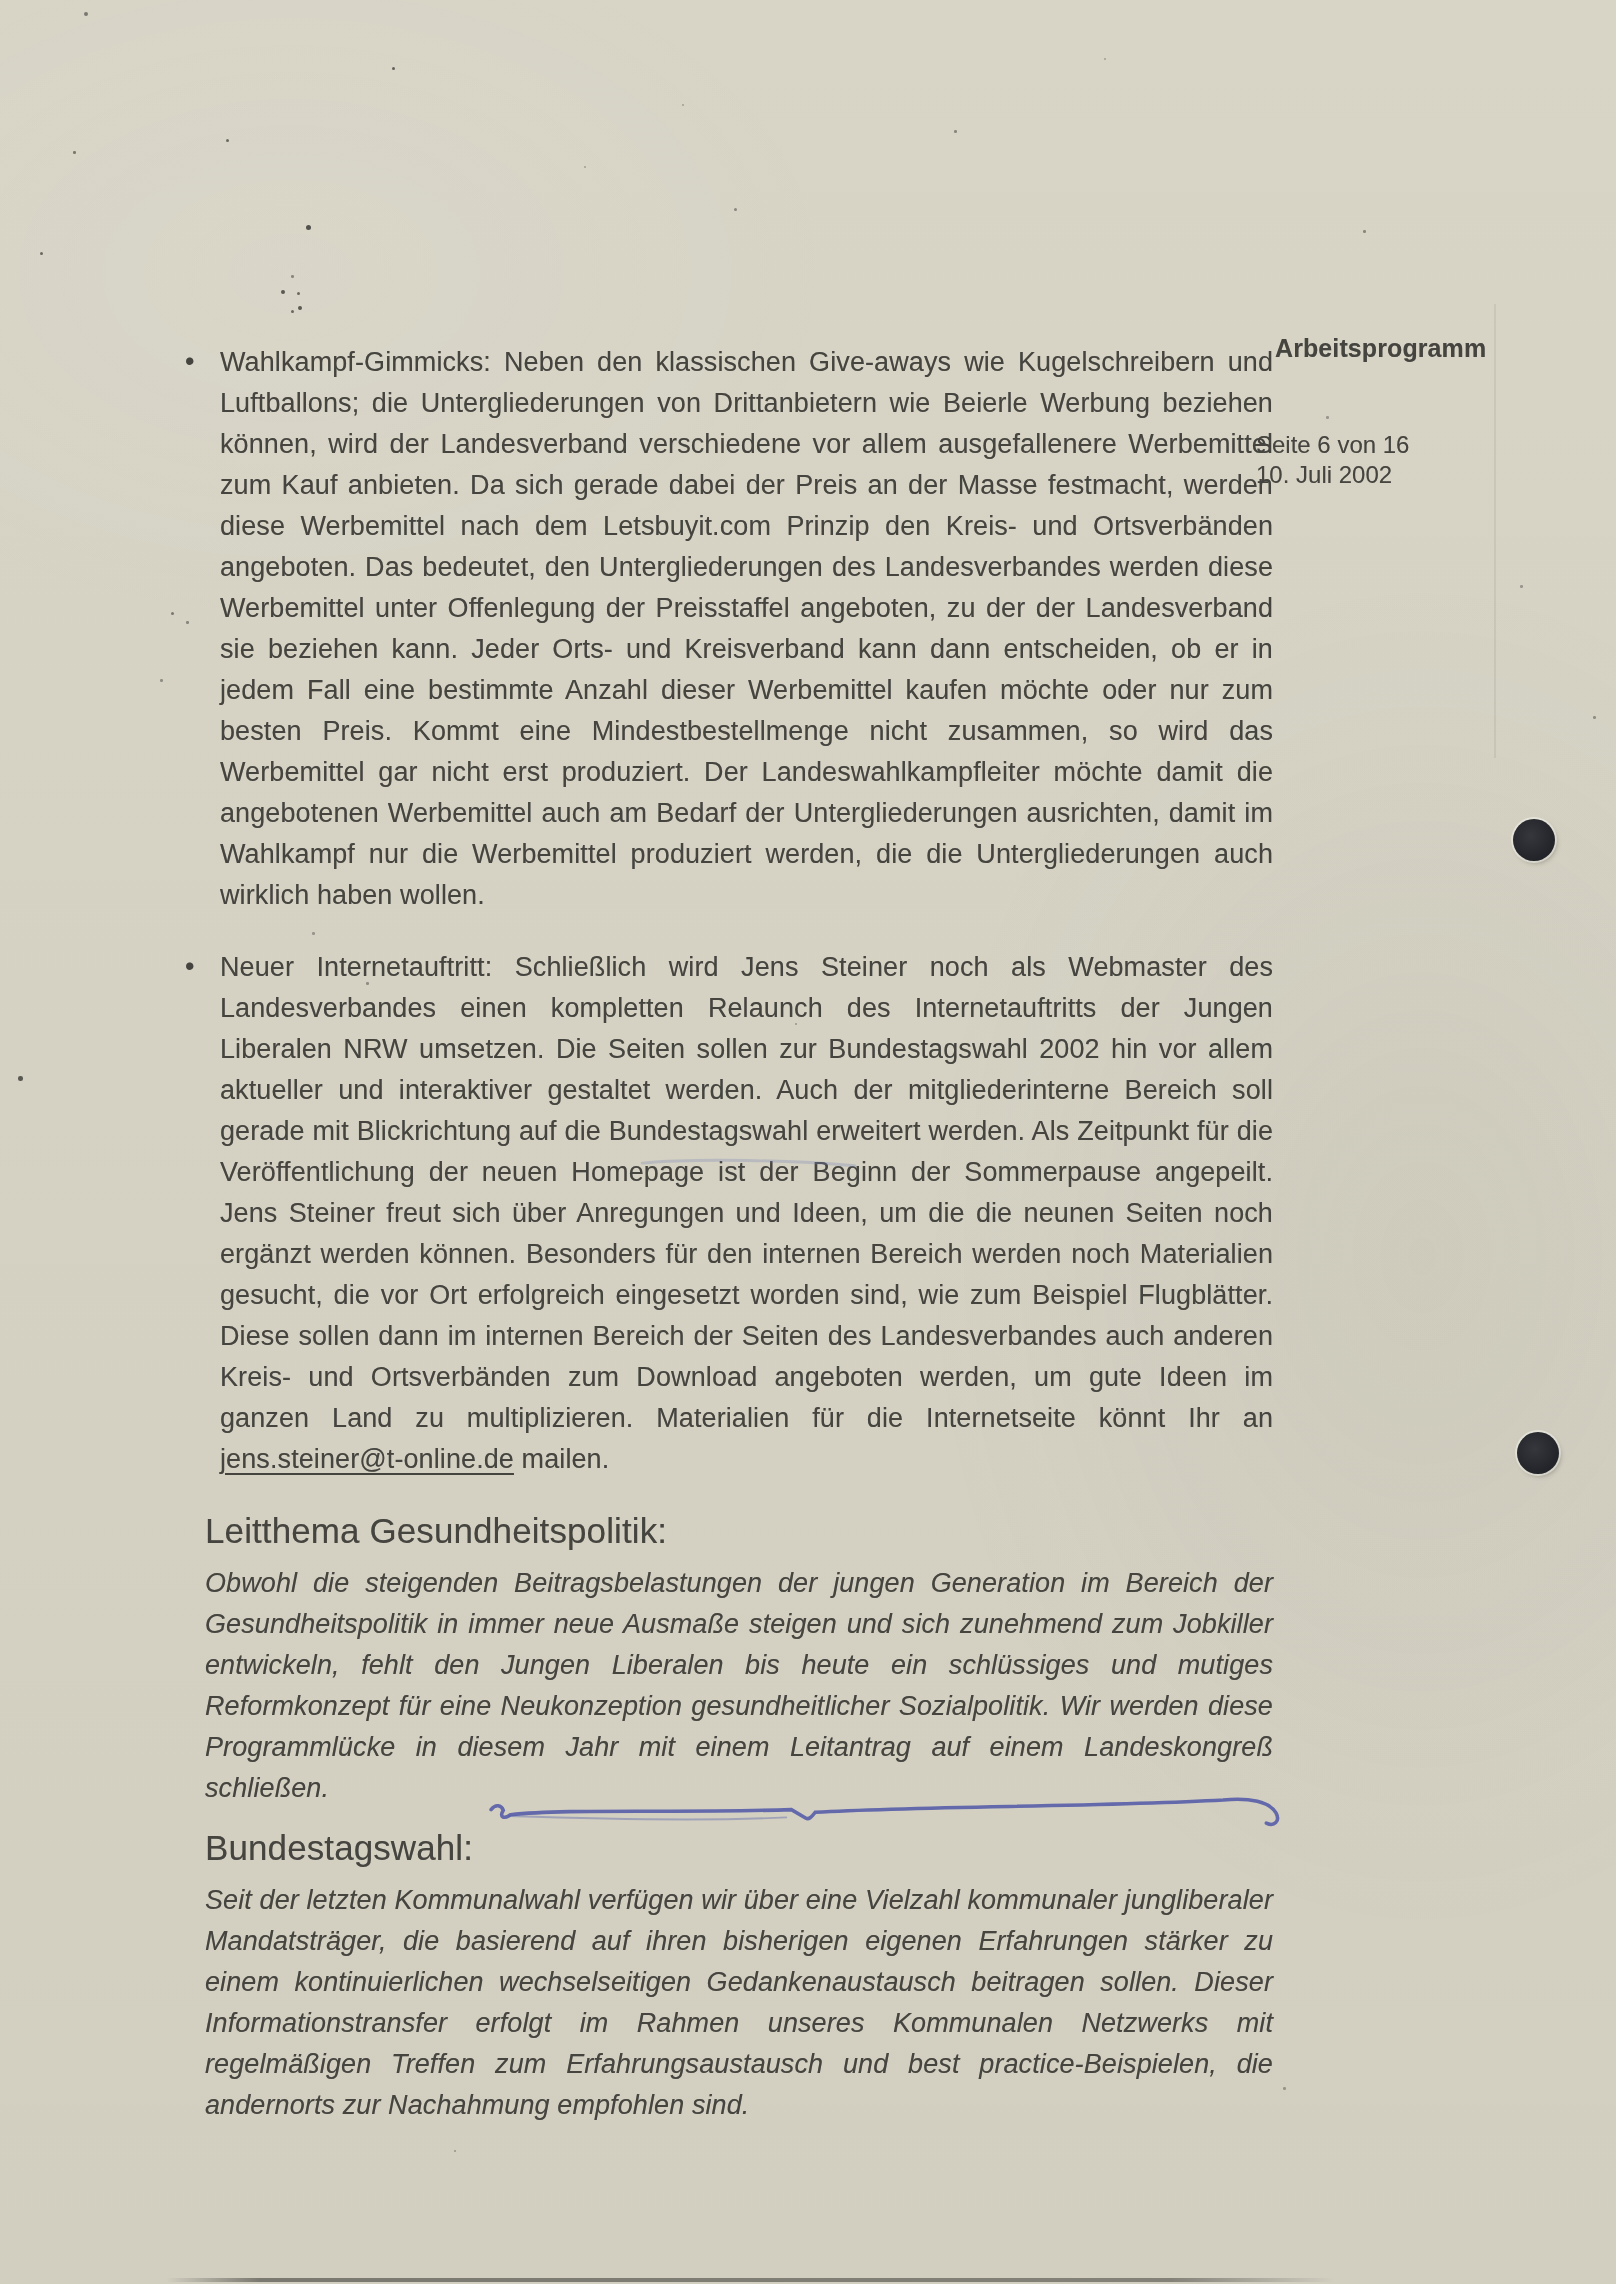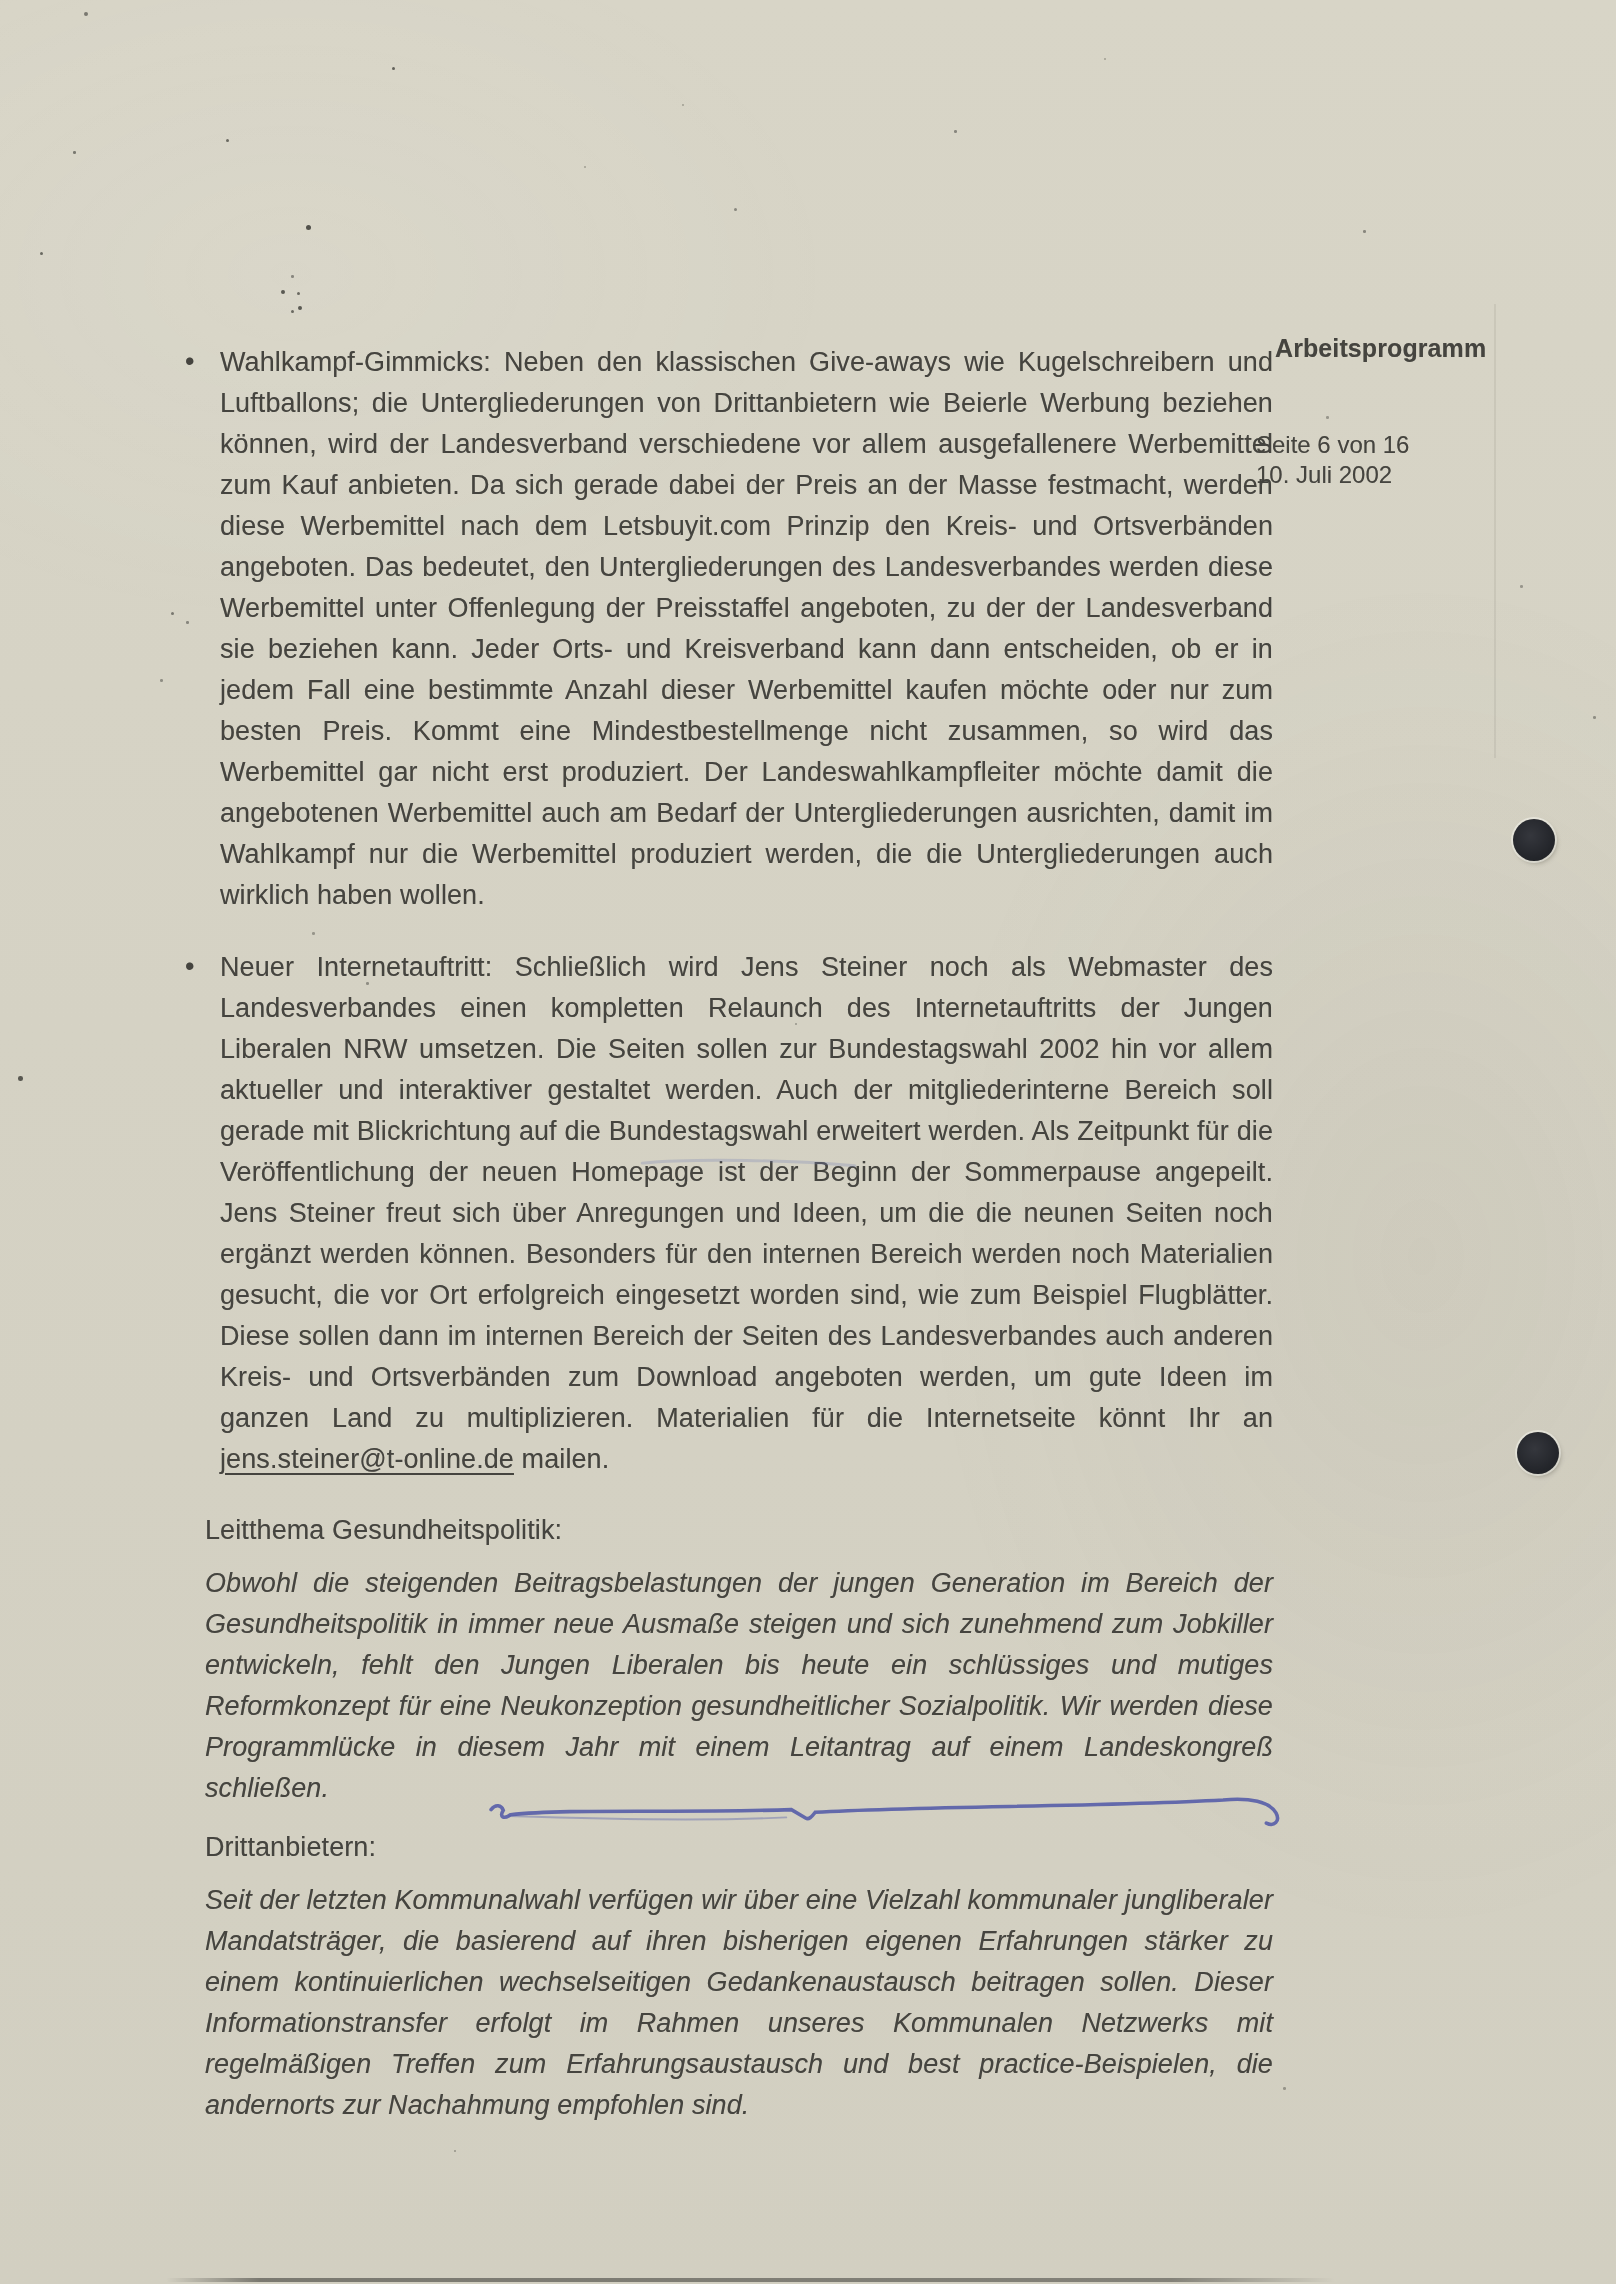--- a/index.html
+++ b/index.html
@@ -12,21 +12,21 @@
       linear-gradient(180deg,#d8d5c7 0%, #d5d2c4 45%, #d2cfc1 100%);
   }
   .content{
     position:absolute;left:205px;top:342px;width:1068px;
     font-size:27px;line-height:41px;text-align:justify;letter-spacing:0.1px;
     text-shadow:0 0 0.6px rgba(69,68,63,0.35);
   }
   .bullet-item{position:relative;padding-left:15px;margin-bottom:31px;}
   .bullet-item:nth-of-type(2){margin-bottom:30px;}
   .bullet-marker{position:absolute;left:-20px;top:-1.3px;}
-  .section-heading{font-size:27px;font-weight:400;}
+  .section-heading{font-size:35px;font-weight:400;}
   .section-para{margin:12px 0 18px 0;font-style:italic;}
   .email{text-decoration:underline;text-underline-offset:4.5px;text-decoration-thickness:1.9px;}
   .head-title{position:absolute;left:1256px;top:334px;font-size:25px;font-weight:700;letter-spacing:0.1px;text-shadow:0 0 0.6px rgba(69,68,63,0.35);margin-left:19px;}
   .head-meta{position:absolute;left:1256px;top:430px;font-size:24px;line-height:30px;text-shadow:0 0 0.6px rgba(69,68,63,0.3);}
   .punch{position:absolute;width:42px;height:42px;border-radius:50%;
     background:radial-gradient(circle at 42% 40%, #35373d 0%, #23252a 65%, #1d1f23 100%);
     box-shadow:0 0 0 1.9px rgba(246,245,238,0.55), 1.9px 2.6px 4.5px rgba(110,108,96,0.45);}
   .punch-1{left:1513px;top:819px;}
   .punch-2{left:1517px;top:1432px;}
   .pen-svg{position:absolute;left:480px;top:1789px;}
@@ -51,21 +51,21 @@
     <span>Wahlkampf-Gimmicks: Neben den klassischen Give-aways wie Kugelschreibern und Luftballons; die Untergliederungen von Drittanbietern wie Beierle Werbung beziehen können, wird der Landesverband verschiedene vor allem ausgefallenere Werbemittel zum Kauf anbieten. Da sich gerade dabei der Preis an der Masse festmacht, werden diese Werbemittel nach dem Letsbuyit.com Prinzip den Kreis- und Ortsverbänden angeboten. Das bedeutet, den Untergliederungen des Landesverbandes werden diese Werbemittel unter Offenlegung der Preisstaffel angeboten, zu der der Landesverband sie beziehen kann. Jeder Orts- und Kreisverband kann dann entscheiden, ob er in jedem Fall eine bestimmte Anzahl dieser Werbemittel kaufen möchte oder nur zum besten Preis. Kommt eine Mindestbestellmenge nicht zusammen, so wird das Werbemittel gar nicht erst produziert. Der Landeswahlkampfleiter möchte damit die angebotenen Werbemittel auch am Bedarf der Untergliederungen ausrichten, damit im Wahlkampf nur die Werbemittel produziert werden, die die Untergliederungen auch wirklich haben wollen.</span>
   </div>
   <div class="bullet-item">
     <span class="bullet-marker">•</span>
     <span>Neuer Internetauftritt: Schließlich wird Jens Steiner noch als Webmaster des Landesverbandes einen kompletten Relaunch des Internetauftritts der Jungen Liberalen NRW umsetzen. Die Seiten sollen zur Bundestagswahl 2002 hin vor allem aktueller und interaktiver gestaltet werden. Auch der mitgliederinterne Bereich soll gerade mit Blickrichtung auf die Bundestagswahl erweitert werden. Als Zeitpunkt für die Veröffentlichung der neuen Homepage ist der Beginn der Sommerpause angepeilt. Jens Steiner freut sich über Anregungen und Ideen, um die die neunen Seiten noch ergänzt werden können. Besonders für den internen Bereich werden noch Materialien gesucht, die vor Ort erfolgreich eingesetzt worden sind, wie zum Beispiel Flugblätter. Diese sollen dann im internen Bereich der Seiten des Landesverbandes auch anderen Kreis- und Ortsverbänden zum Download angeboten werden, um gute Ideen im ganzen Land zu multiplizieren. Materialien für die Internetseite könnt Ihr an </span><span class="email">jens.steiner@t-online.de</span><span> mailen.</span>
   </div>
 
   <div class="section-heading">Leitthema Gesundheitspolitik:</div>
   <p class="section-para">Obwohl die steigenden Beitragsbelastungen der jungen Generation im Bereich der Gesundheitspolitik in immer neue Ausmaße steigen und sich zunehmend zum Jobkiller entwickeln, fehlt den Jungen Liberalen bis heute ein schlüssiges und mutiges Reformkonzept für eine Neukonzeption gesundheitlicher Sozialpolitik. Wir werden diese Programmlücke in diesem Jahr mit einem Leitantrag auf einem Landeskongreß schließen.</p>
 
-  <div class="section-heading">Drittanbietern:</div>
+  <div class="section-heading">Bundestagswahl:</div>
   <p class="section-para">Seit der letzten Kommunalwahl verfügen wir über eine Vielzahl kommunaler jungliberaler Mandatsträger, die basierend auf ihren bisherigen eigenen Erfahrungen stärker zu einem kontinuierlichen wechselseitigen Gedankenaustausch beitragen sollen. Dieser Informationstransfer erfolgt im Rahmen unseres Kommunalen Netzwerks mit regelmäßigen Treffen zum Erfahrungsaustausch und best practice-Beispielen, die andernorts zur Nachahmung empfohlen sind.</p>
 </div>
 
 <div class="punch punch-1"></div>
 <div class="punch punch-2"></div>
 
 <svg class="pen-svg" width="838" height="58" viewBox="0 0 1290 90">
   <path d="M 12 32 c 7 -9 16 -7 19 1 c -7 11 1 14 11 7 C 130 30 300 38 478 32 l 22 13 c 5 3 9 -1 15 -9 C 690 26 950 28 1148 17 c 42 -4 72 3 82 20 c 7 13 -3 22 -15 16" fill="none" stroke="#565da9" stroke-width="5.5" stroke-linecap="round" opacity="0.9"></path>
   <path d="M 40 42 C 160 46 350 50 470 44" fill="none" stroke="#565da9" stroke-width="3" stroke-linecap="round" opacity="0.4"></path>
 </svg>

